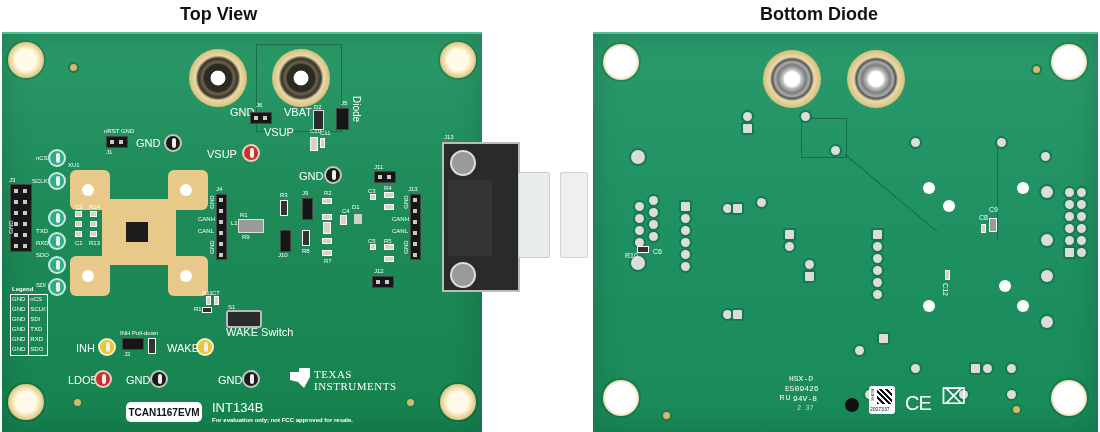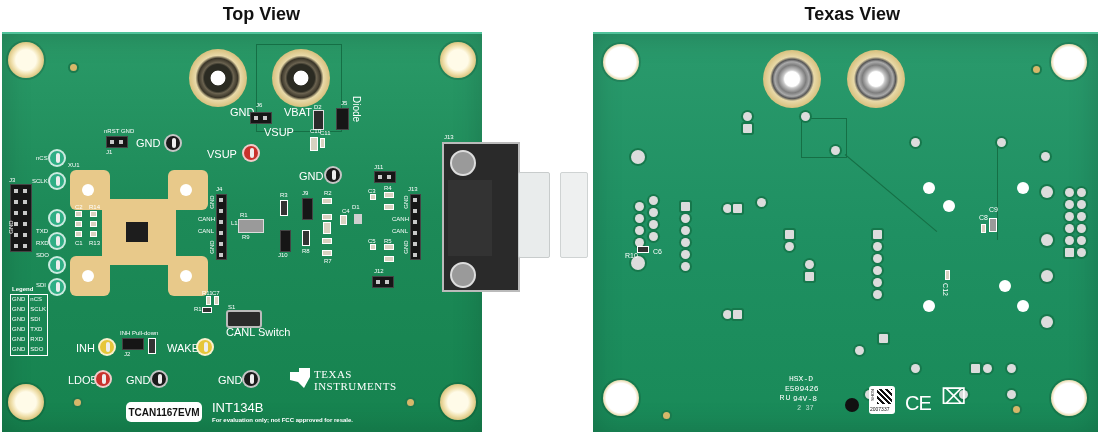--- a/index.html
+++ b/index.html
@@ -1,17 +1,17 @@
 <!DOCTYPE html>
 <html><head>
 <meta charset="utf-8">
 <style>
   html, body { margin:0; padding:0; background:#ffffff; }
   body { width:1100px; height:432px; position:relative; overflow:hidden; font-family:"Liberation Sans", sans-serif; }
-  .title { position:absolute; top:4px; font-weight:bold; font-size:18px; color:#111; text-align:right; font-family:"Liberation Sans", sans-serif; }
+  .title { position:absolute; top:4px; font-weight:bold; font-size:18px; color:#111; text-align:left; font-family:"Liberation Sans", sans-serif; }
   .board { position:absolute; background:#1f8a5c; box-shadow: inset 0 0 30px rgba(0,0,0,0.18); }
   .board.top { left:2px; top:32px; width:480px; height:398px; background:linear-gradient(180deg,#2a9a68 0%,#1d8a58 45%,#16834f 100%); border-top:2px solid #4fc29a; }
   .board.bottom { left:593px; top:32px; width:505px; height:398px; background:linear-gradient(180deg,#2a9a6c 0%,#1f9062 50%,#198a58 100%); border-top:2px solid #4fc29a; }
   .abs { position:absolute; }
   .mhole { position:absolute; width:36px; height:36px; border-radius:50%; background:radial-gradient(circle,#fffbe8 0 40%,#f1e2b0 55%,#d9c27c 72%,#c2a85e 100%); box-shadow:0 0 0 2px rgba(0,0,0,0.12); }
   .via { position:absolute; width:7px; height:7px; border-radius:50%; background:#d7b86a; box-shadow:0 0 0 2px #1a7a4e; }
   .banana { position:absolute; width:58px; height:58px; border-radius:50%; background:radial-gradient(circle,#ffffff 0 17%,#2b2b22 19% 33%,#6b6350 38%,#3a3528 48%,#e8d9a8 55%,#d8c17f 70%,#c9ae66 100%); }
   .banana.b { background:radial-gradient(circle,#ffffff 0 18%,#c9c9c9 22%,#7d7d7d 34%,#aaa 42%,#555 48%,#e8d9a8 54%,#d8c17f 70%,#c9ae66 100%); }
   .silk { position:absolute; color:#ffffff; font-size:9px; font-family:"Liberation Sans", sans-serif; white-space:nowrap; }
   .silk.sm { font-size:6px; }
@@ -30,21 +30,21 @@
   .label-box { position:absolute; background:#fff; border-radius:5px; color:#111; font-weight:bold; font-size:10px; display:flex; align-items:center; justify-content:center; }
   .dsub { position:absolute; background:#2a2a2a; border:2px solid #bbb; box-sizing:border-box; }
   .bvia { position:absolute; width:9px; height:9px; border-radius:50%; background:#dcdcdc; box-shadow:0 0 0 2px #16784c; }
   .bvia.sq { border-radius:1px; }
   .hole { position:absolute; width:12px; height:12px; border-radius:50%; background:#fff; }
 </style>
 </head>
 <body>
 
 <div class="title" style="left:180px;width:120px;">Top View</div>
-<div class="title" style="left:760px;width:140px;">Texas View</div>
+<div class="title" style="left:760px;width:140px;">Bottom Diode</div>
 
 <div class="board top">
 
   <div class="mhole" style="left:6px;top:8px;"></div>
   <div class="mhole" style="left:438px;top:8px;"></div>
   <div class="mhole" style="left:6px;top:350px;"></div>
   <div class="mhole" style="left:438px;top:350px;"></div>
   <div class="via" style="left:68px;top:30px;"></div>
   <div class="via" style="left:72px;top:365px;"></div>
   <div class="via" style="left:405px;top:365px;"></div>
@@ -242,21 +242,21 @@
   </div>
 
   <div class="silk sm" style="left:200px;top:256px;">R11</div>
   <div class="silk sm" style="left:210px;top:256px;">C7</div>
   <div class="smd" style="left:204px;top:262px;width:5px;height:9px;"></div>
   <div class="smd" style="left:212px;top:262px;width:5px;height:9px;"></div>
   <div class="silk sm" style="left:192px;top:272px;">R12</div>
   <div class="smd" style="left:200px;top:273px;width:10px;height:6px;background:#333;"></div>
   <div class="silk sm" style="left:226px;top:270px;">S1</div>
   <div class="abs" style="left:224px;top:276px;width:32px;height:14px;background:#2b2b2b;border:2px solid #bbb;border-radius:3px;"></div>
-  <div class="silk md" style="left:224px;top:292px;">CANL Switch</div>
+  <div class="silk md" style="left:224px;top:292px;">WAKE Switch</div>
 
   <div class="silk md" style="left:74px;top:308px;">INH</div>
   <div class="tp yellow" style="left:96px;top:304px;"></div>
   <div class="silk sm" style="left:118px;top:296px;">INH Pull-down</div>
   <div class="header" style="left:120px;top:304px;width:20px;height:10px;"></div>
   <div class="silk sm" style="left:122px;top:317px;">J2</div>
   <div class="smd" style="left:146px;top:304px;width:8px;height:16px;background:#333;"></div>
   <div class="silk md" style="left:165px;top:308px;">WAKE</div>
   <div class="tp yellow" style="left:194px;top:304px;"></div>
 

